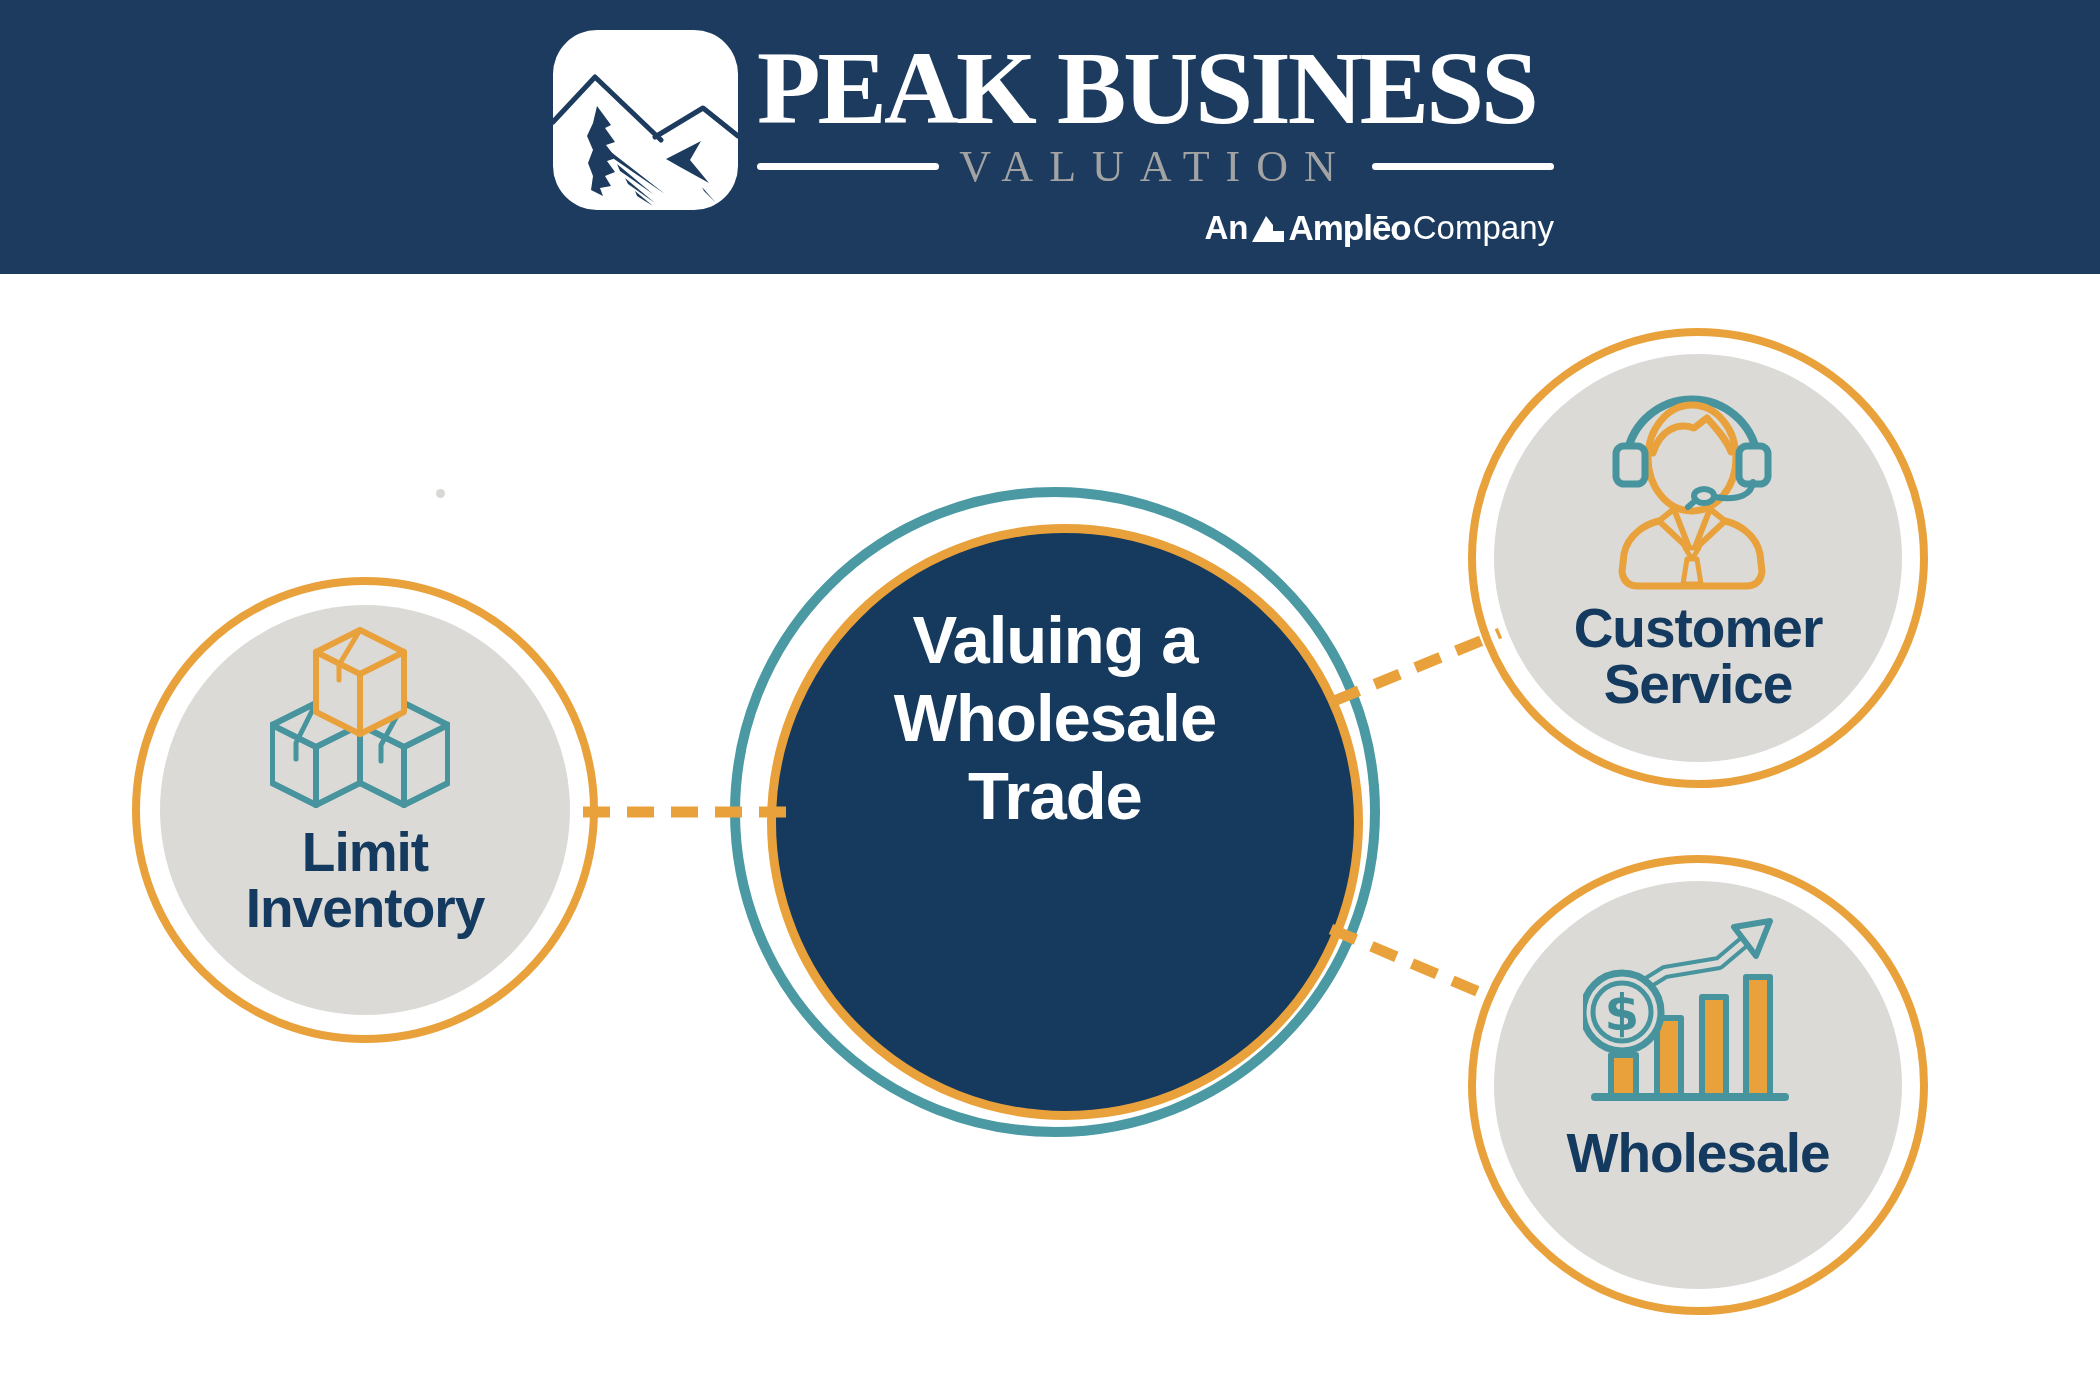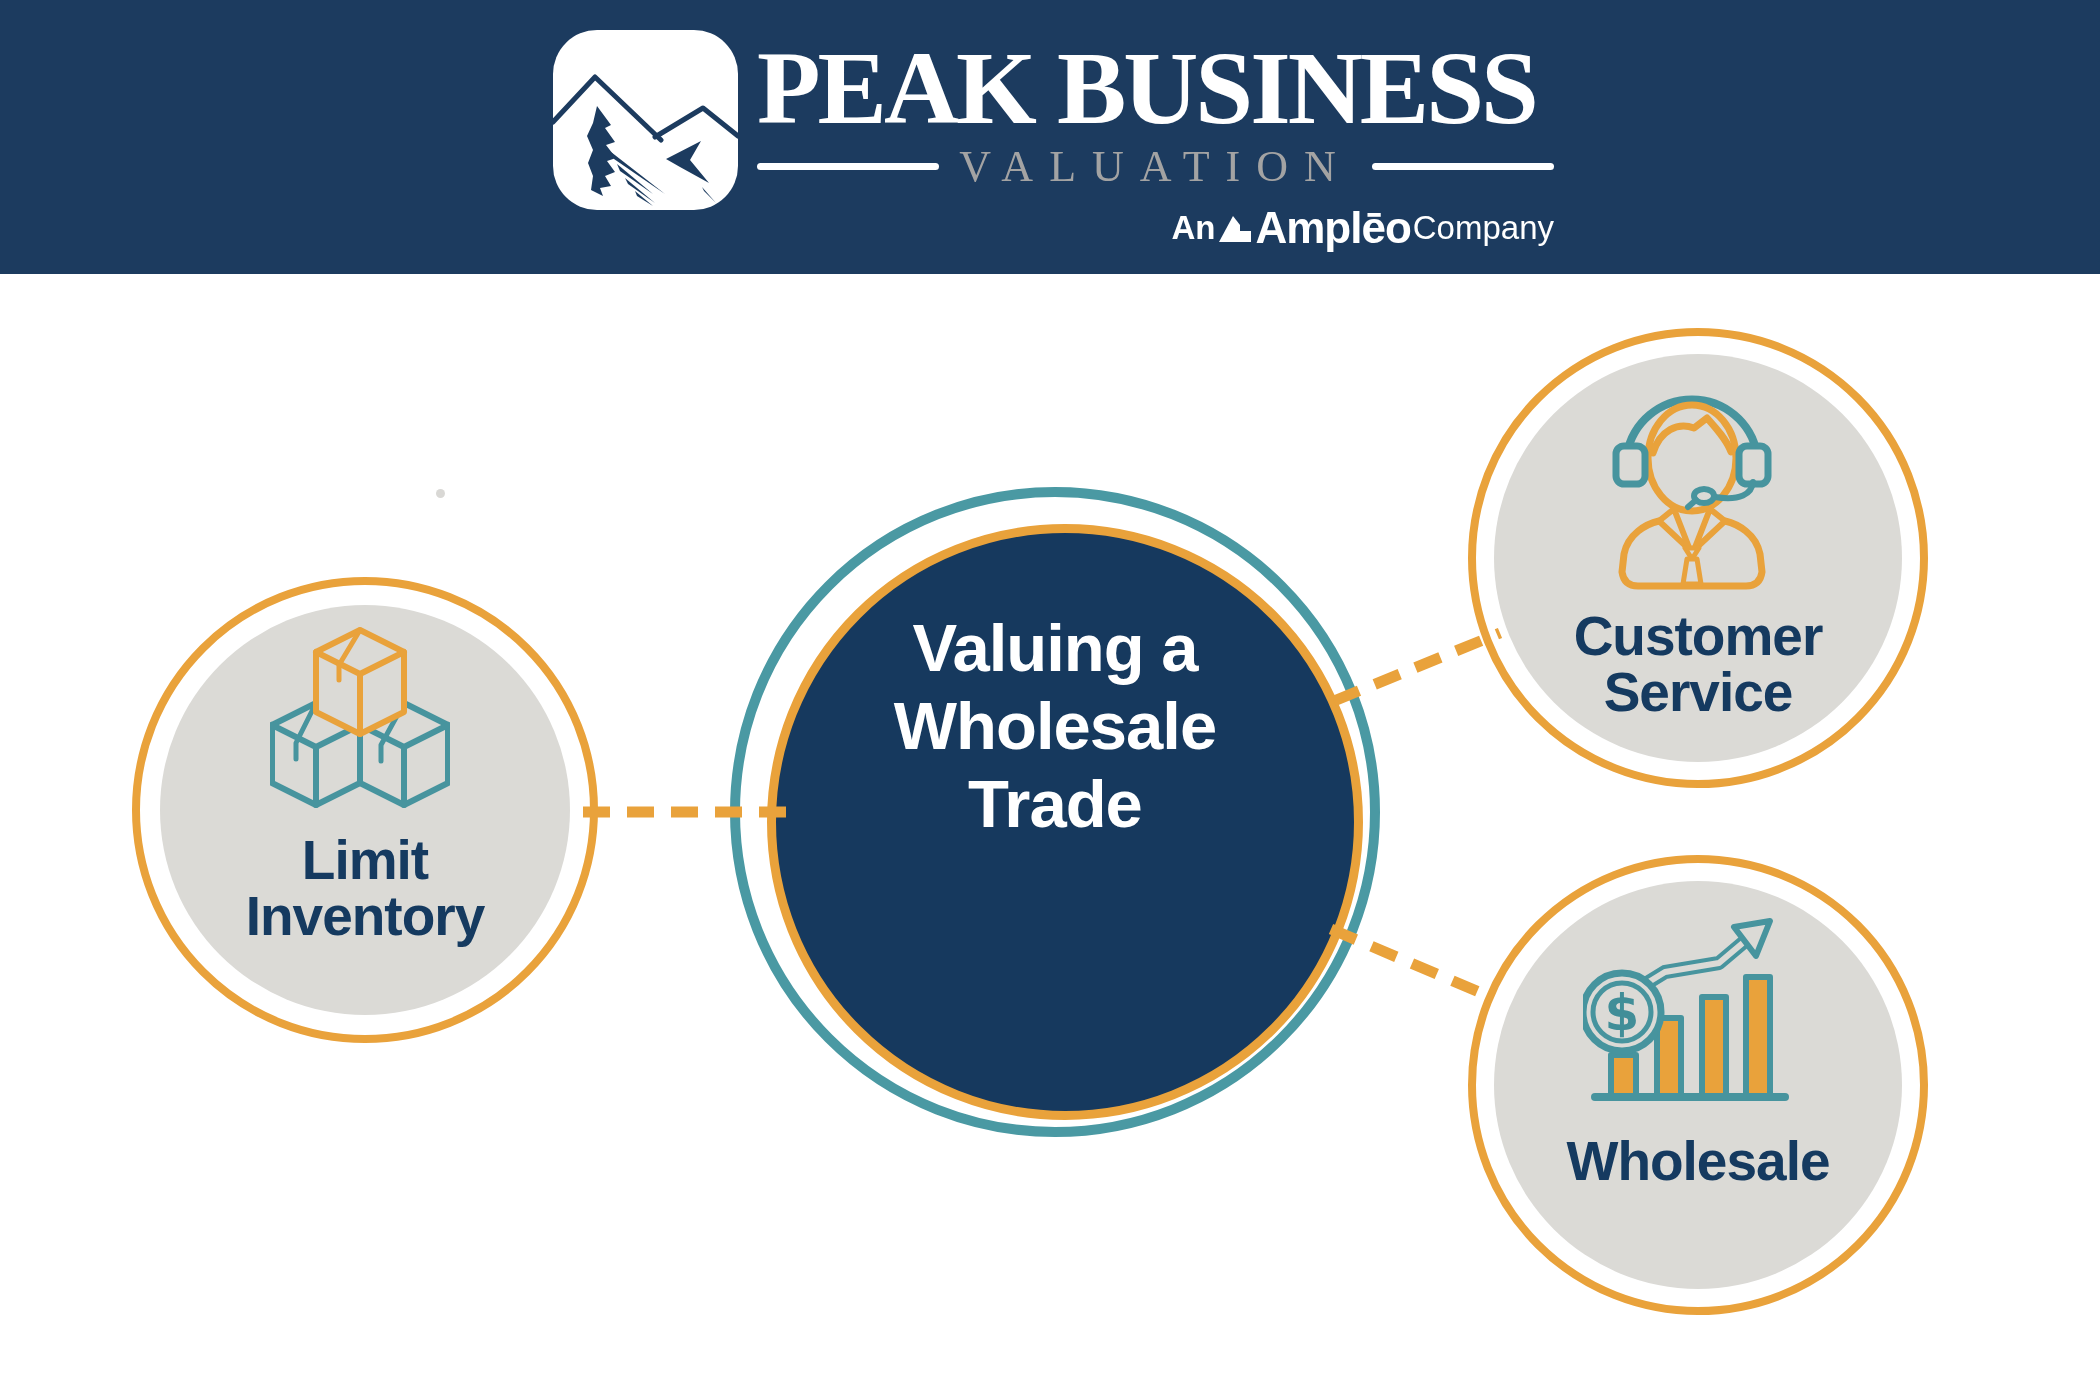--- a/index.html
+++ b/index.html
@@ -14,38 +14,38 @@
               font-family:"Liberation Serif",serif;font-weight:700;font-size:104px;
               line-height:104px;letter-spacing:-3px;color:#ffffff;white-space:nowrap;}
   .valuation-row{position:absolute;left:757px;top:142px;width:797px;height:48px;
                  display:flex;align-items:center;gap:20px;}
   .valuation-row .rule{flex:1;height:7px;background:#ffffff;border-radius:4px;}
   .brand-subtitle{font-family:"Liberation Serif",serif;font-weight:400;font-size:44px;
                   color:#a3a3a3;letter-spacing:16px;white-space:nowrap;}
   .byline-row{position:absolute;left:757px;top:204px;width:797px;height:48px;
               display:flex;align-items:center;justify-content:flex-end;gap:2px;color:#ffffff;}
   .byline-prefix{font-size:33px;font-weight:700;}
-  .byline-company{font-size:44px;font-weight:700;letter-spacing:-1px;text-align:center;}
+  .byline-company{font-size:35px;font-weight:700;letter-spacing:-1px;text-align:center;}
   .byline-suffix{font-size:33px;font-weight:400;}
 
   
   .circle{position:absolute;border-radius:50%;box-sizing:border-box;}
   .center-outer{left:730px;top:487px;width:650px;height:650px;border:10px solid #4a99a3;}
   .center-inner{position:absolute;left:27px;top:27px;width:596px;height:596px;
                 border:9px solid #e9a23b;background:#16395e;border-radius:50%;box-sizing:border-box;}
   .sat-outer{border:8px solid #e9a23b;}
   .sat-limit{left:132px;top:577px;width:466px;height:466px;}
   .sat-cs{left:1468px;top:328px;width:460px;height:460px;}
   .sat-rr{left:1468px;top:855px;width:460px;height:460px;}
   .sat-gray{position:absolute;border-radius:50%;background:#dbdad6;}
   .sat-limit .sat-gray{left:20px;top:20px;width:410px;height:410px;}
   .sat-cs .sat-gray,.sat-rr .sat-gray{left:18px;top:18px;width:408px;height:408px;}
 
   
-  .label{position:absolute;text-align:center;font-weight:700;letter-spacing:-1px;margin-top:8px;}
+  .label{position:absolute;text-align:center;font-weight:700;letter-spacing:-1px;}
   .center-label{left:755px;top:601px;width:600px;font-size:67px;line-height:78px;color:#ffffff;}
   .node-label{font-size:55px;line-height:56px;color:#153a60;}
   .label-limit{left:115px;top:824px;width:500px;}
   .label-cs{left:1448px;top:600px;width:500px;}
   .label-rr{left:1448px;top:1125px;width:500px;}
   .label span{display:block;}
 
   .icon{position:absolute;}
   .connector-layer{position:absolute;left:0;top:0;width:2100px;height:1400px;pointer-events:none;}
   .artifact-dot{position:absolute;left:436px;top:489px;width:9px;height:9px;border-radius:50%;

